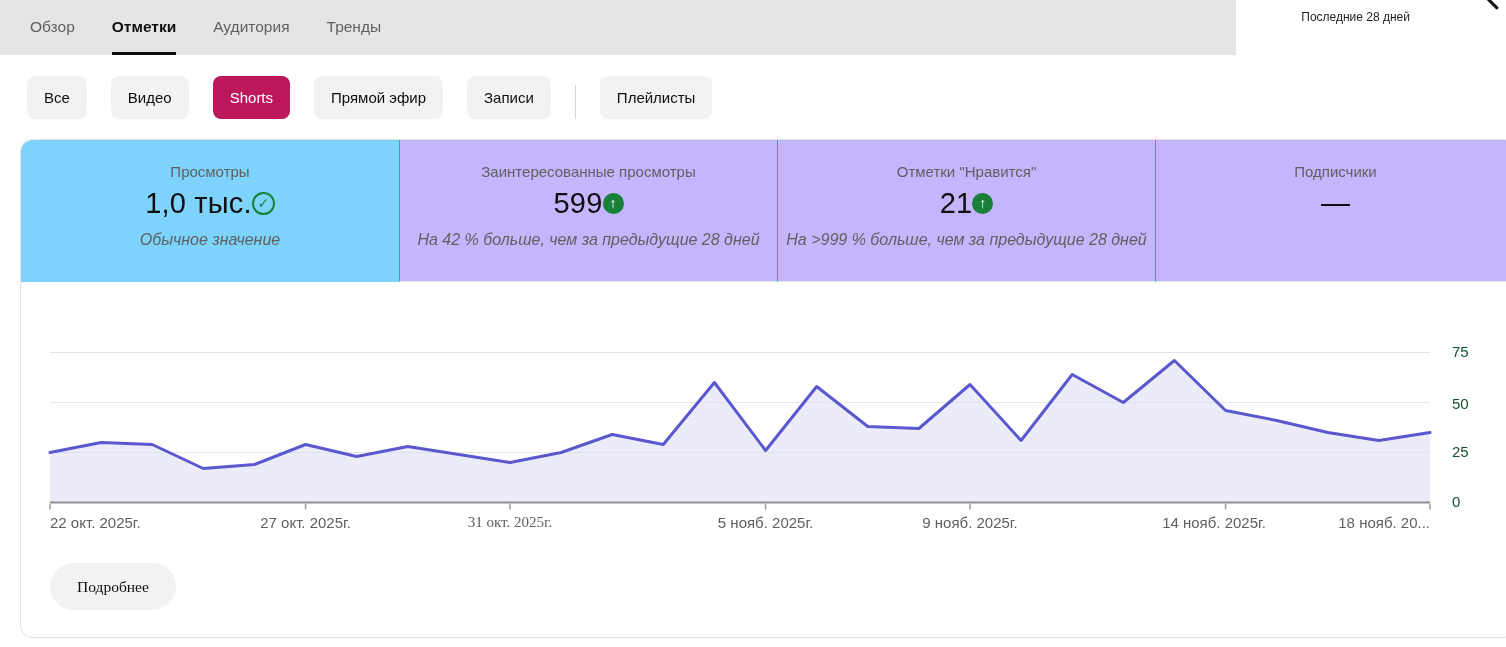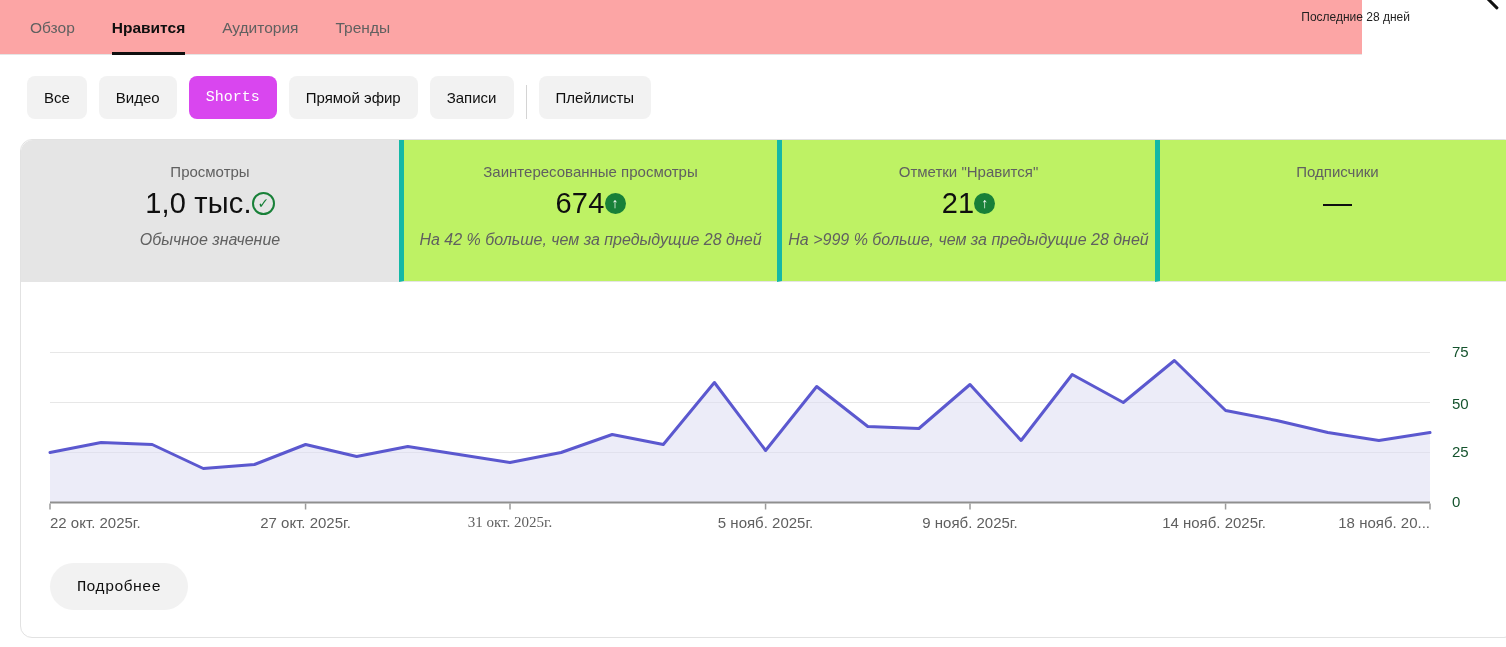--- a/index.html
+++ b/index.html
@@ -4,50 +4,50 @@
 <style>
   * { margin:0; padding:0; box-sizing:border-box; }
   html,body { background:#fff; }
   .page {
     position:relative; width:1506px; height:647px; overflow:hidden;
     background:#fff; font-family:"Liberation Sans","DejaVu Sans",sans-serif;
     color:#0f0f0f;
   }
   
   .topnav {
-    position:absolute; left:0; top:0; width:1362px; height:55px;
-    border-bottom:1px solid #e5e5e5; display:flex; align-items:flex-start;
-    padding-left:30px; gap:37px; background:#fca5a5;
+    position:absolute; left:0; top:0; width:1236px; height:55px;
+    border-bottom:1px solid #e5e5e5; display:flex; align-items:center;
+    padding-left:30px; gap:37px; background:#e5e5e5;
   }
   .nav-tab { position:relative; font-size:15.5px; color:#606060; height:55px;
     display:flex; align-items:center; cursor:pointer; }
   .nav-tab.active { color:#0f0f0f; font-weight:bold; }
   .nav-underline { position:absolute; left:0; bottom:0; height:3px; width:100%; background:#0f0f0f; }
   .date-range { position:absolute; top:10px; right:96px; font-size:12px; color:#1f1f1f; }
   .mouse-cursor { position:absolute; left:1491px; top:-4px; width:3px; height:15px;
     background:#111; transform:rotate(-45deg); border-radius:1px; }
   
-  .chips { position:absolute; left:27px; top:76px; display:flex; align-items:flex-end; gap:12px; }
+  .chips { position:absolute; left:27px; top:76px; display:flex; align-items:flex-end; gap:24px; }
   .chip {
     height:43px; padding:0 17px; background:#f2f2f2; border-radius:8px;
     display:flex; align-items:center; font-size:15px; font-weight:500; color:#0f0f0f;
     cursor:pointer; white-space:nowrap;
   }
-  .chip.active { background:#d946ef; color:#fff;font-family:Liberation Mono, monospace; }
+  .chip.active { background:#be185d; color:#fff; }
   .chip-divider { width:1px; height:34px; background:#d4d4d4; }
   
   .card {
     position:absolute; left:20px; top:139px; width:1496px; height:499px;
     background:#fff; border:1px solid #e2e2e2; border-radius:12px;
   }
   .metric-row { position:absolute; left:0; top:0; width:100%; height:142px;
     display:grid; grid-template-columns:378px 378px 378px auto; }
-  .metric-tab { background:#bef264; border-bottom:1px solid #e5e5e5;
-    border-left:5px solid #14b8a6; text-align:center; padding-top:23px; cursor:pointer; }
-  .metric-tab.selected { background:#e5e5e5; border-bottom:none; border-left:none;
+  .metric-tab { background:#c4b5fd; border-bottom:1px solid #e5e5e5;
+    border-left:1px solid #14b8a6; text-align:center; padding-top:23px; cursor:pointer; }
+  .metric-tab.selected { background:#7dd3fc; border-bottom:none; border-left:none;
     border-top-left-radius:12px; }
   .metric-label { font-size:15px; font-weight:500; color:#606060; }
   .metric-value-row { margin-top:7px; display:flex; align-items:center; justify-content:center; }
   .metric-value { font-size:29px; color:#0f0f0f; letter-spacing:0.2px; }
   .metric-subtitle { margin-top:11px; font-size:16px; font-style:italic; color:#606060; }
   .icon-check-circle {
     width:23px; height:23px; border:2px solid #188038; border-radius:50%;
     color:#188038; font-size:14px; font-weight:bold; line-height:19px; text-align:center;
     display:inline-block;
   }
@@ -57,34 +57,34 @@
     display:inline-block;
   }
   
   .chart-svg { position:absolute; left:0; top:0; width:1506px; height:647px; }
   .x-label { position:absolute; top:514px; font-size:15px; color:#5f5f5f; white-space:nowrap; }
   .y-label { position:absolute; left:1452px; font-size:15px; color:#14532d; }
   
   .details-btn {
     position:absolute; left:50px; top:563px; height:47px; padding:0 27px;
     background:#f2f2f2; border:none; border-radius:24px; font-size:15.5px; font-weight:500;
-    color:#0f0f0f; font-family:Liberation Mono, monospace; display:flex; align-items:center; cursor:pointer;
+    color:#0f0f0f; font-family:Liberation Serif, serif; display:flex; align-items:center; cursor:pointer;
   }
 </style>
 </head>
 <body>
 
 <div class="page" id="page">
 
   <div class="topnav">
     <div class="nav-tab">
       <span>Обзор</span>
     </div>
     <div class="nav-tab active">
-      <span>Нравится</span>
+      <span>Отметки</span>
       <div class="nav-underline"></div>
     </div>
     <div class="nav-tab">
       <span>Аудитория</span>
     </div>
     <div class="nav-tab">
       <span>Тренды</span>
     </div>
   </div>
   <div class="date-range">Последние 28 дней</div>
@@ -106,21 +106,21 @@
         <div class="metric-label">Просмотры</div>
         <div class="metric-value-row">
           <span class="metric-value">1,0 тыс.</span>
           <span class="icon-check-circle">✓</span>
         </div>
         <div class="metric-subtitle">Обычное значение</div>
       </div>
       <div class="metric-tab">
         <div class="metric-label">Заинтересованные просмотры</div>
         <div class="metric-value-row">
-          <span class="metric-value">674</span>
+          <span class="metric-value">599</span>
           <span class="icon-arrow-up-circle">↑</span>
         </div>
         <div class="metric-subtitle">На 42 % больше, чем за предыдущие 28 дней</div>
       </div>
       <div class="metric-tab">
         <div class="metric-label">Отметки "Нравится"</div>
         <div class="metric-value-row">
           <span class="metric-value">21</span>
           <span class="icon-arrow-up-circle">↑</span>
         </div>

